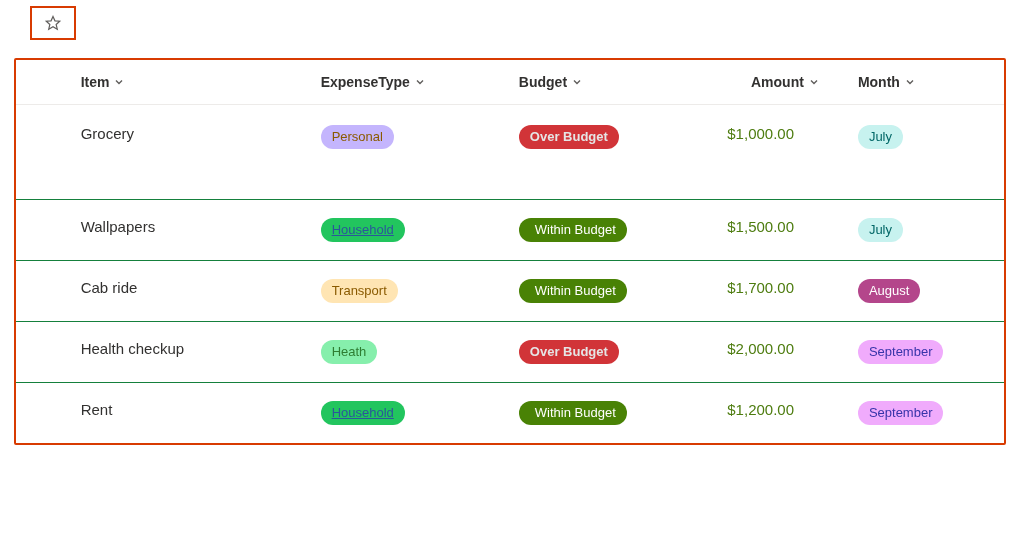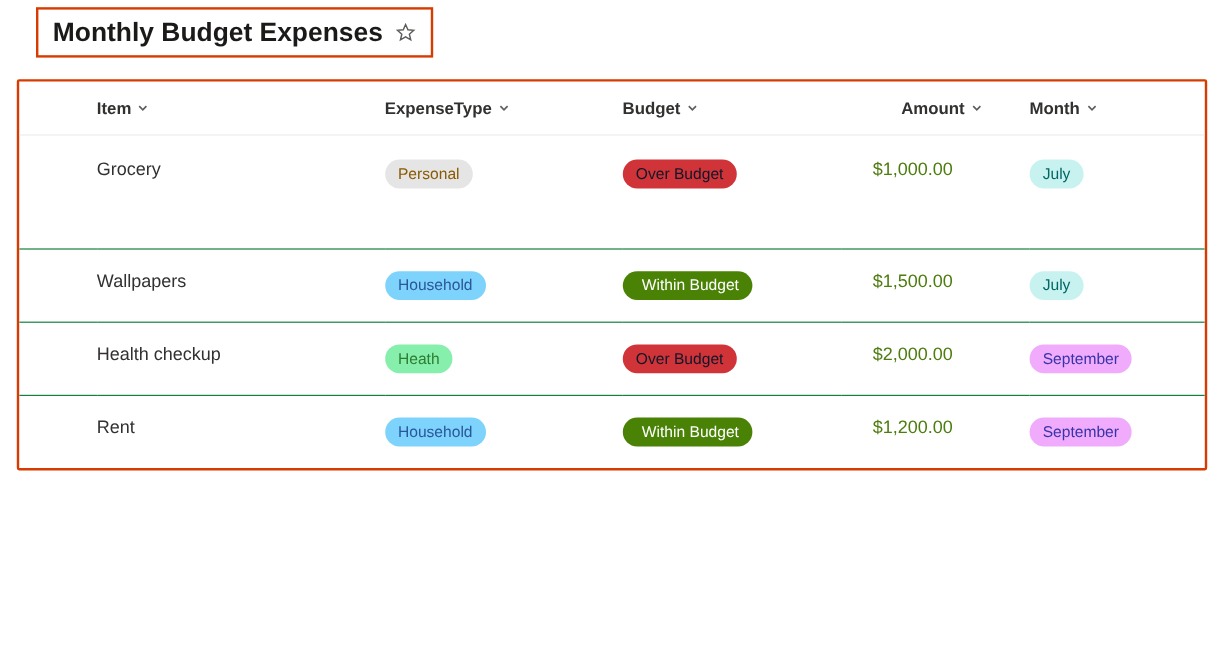--- a/index.html
+++ b/index.html
@@ -74,39 +74,38 @@
   .pill {
     display: inline-flex;
     align-items: center;
     border-radius: 14px;
     padding: 3px 11px;
     font-size: 13px;
     font-weight: 400;
     line-height: 18px;
     white-space: nowrap;
   }
-  .pill-personal  { background:#e5e5e5; color:#8a5a00;text-align:right; }
-  .pill-household { background:#7dd3fc; color:#2b579a; }
+  .pill-personal  { background:#c4b5fd; color:#8a5a00;text-align:right; }
+  .pill-household { background:#22c55e; color:#2b579a;text-decoration:underline; }
   .pill-transport { background:#ffe5b3; color:#8a5a00; }
   .pill-heath     { background:#86efac; color:#2e7d32; }
-  .pill-over      { background:#d13438; color:#0f172a; font-weight:400; }
+  .pill-over      { background:#d13438; color:#e5e5e5; font-weight:700; }
   .pill-within    { background:#498205; color:#ffffff; font-weight:500;padding-left:16px; }
   .pill-july      { background:#c7f2ef; color:#006666; }
   .pill-august    { background:#b4468b; color:#ffffff; }
   .pill-september { background:#f0abfc; color:#3734a9; }
   .month-cell { }
   tbody tr:last-child td { border-bottom: none; }
 </style>
 </head>
 <body>
 
 
 
 <div class="title-bar">
-  <h1>Monthly Budget Expenses</h1>
   <span class="star-icon">
     <svg width="18" height="18" viewBox="0 0 24 24" fill="none" stroke="#605e5c" stroke-width="1.6">
       <path d="M12 3.2l2.6 5.9 6.4.6-4.8 4.3 1.5 6.3L12 17l-5.7 3.3 1.5-6.3L3 9.7l6.4-.6L12 3.2z"></path>
     </svg>
   </span>
 </div>
 
 <div class="table-wrap">
   <table>
     <colgroup>
@@ -184,20 +183,28 @@
         <tr class="tight">
           <td class="indent"></td>
           <td><span>Wallpapers</span></td>
           <td><span class="pill pill-household">Household</span></td>
           <td><span class="pill pill-within">Within Budget</span></td>
           <td class="amount">$1,500.00</td>
           <td class="month-cell"><span class="pill pill-july">July</span></td>
         </tr>
         <tr class="tight">
           <td class="indent"></td>
+          <td><span>Cab ride</span></td>
+          <td><span class="pill pill-transport">Transport</span></td>
+          <td><span class="pill pill-within">Within Budget</span></td>
+          <td class="amount">$1,700.00</td>
+          <td class="month-cell"><span class="pill pill-august">August</span></td>
+        </tr>
+        <tr class="tight">
+          <td class="indent"></td>
           <td><span>Health checkup</span></td>
           <td><span class="pill pill-heath">Heath</span></td>
           <td><span class="pill pill-over">Over Budget</span></td>
           <td class="amount">$2,000.00</td>
           <td class="month-cell"><span class="pill pill-september">September</span></td>
         </tr>
         <tr class="tight">
           <td class="indent"></td>
           <td><span>Rent</span></td>
           <td><span class="pill pill-household">Household</span></td>

